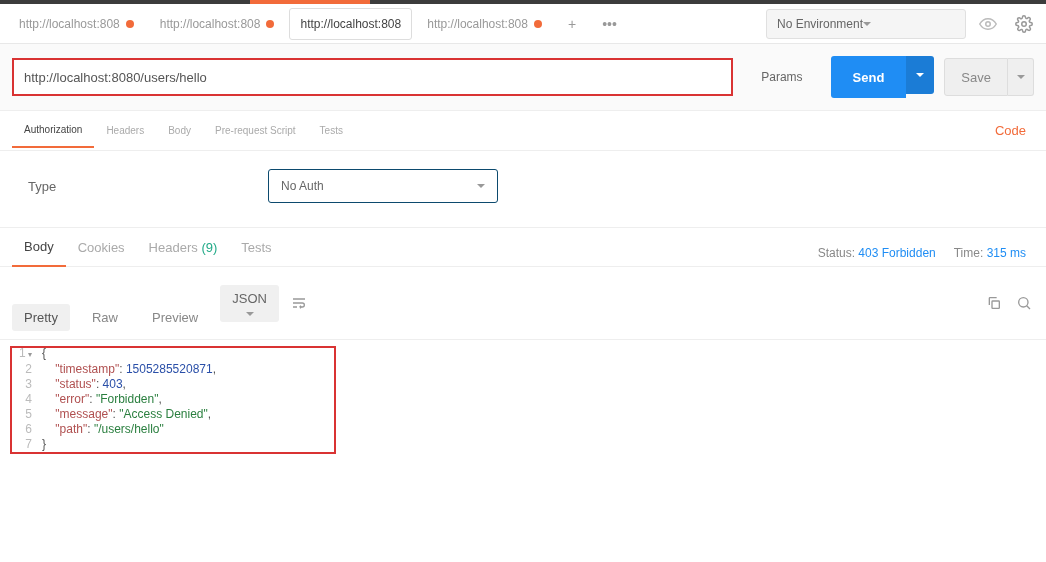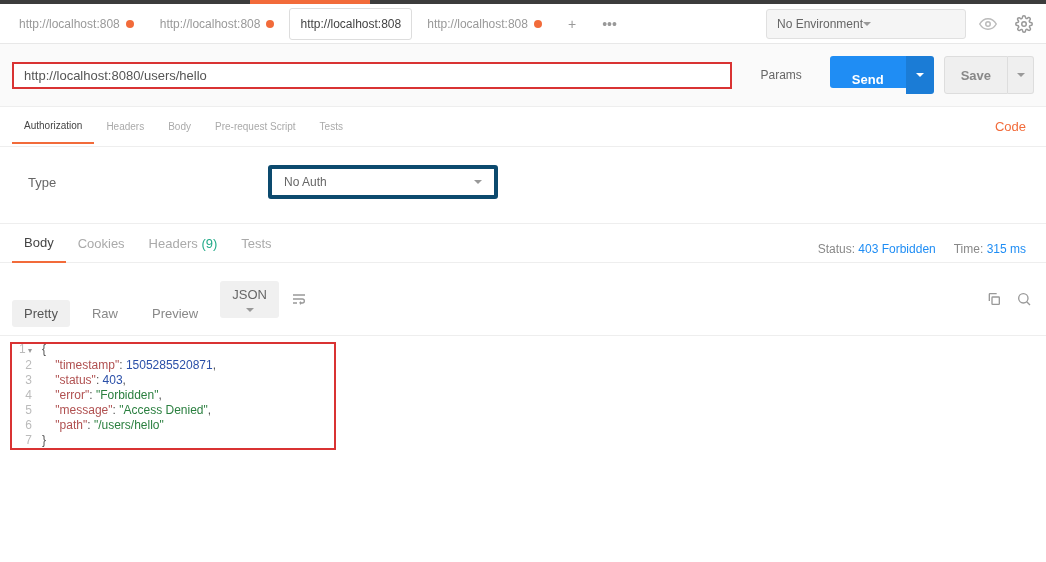--- a/index.html
+++ b/index.html
@@ -10,36 +10,36 @@
   .tab { display: flex; align-items: center; gap: 6px; padding: 8px 10px; border: 1px solid transparent; border-radius: 3px; color: #999; cursor: pointer; margin-right: 4px; font-size: 12px; max-width: 140px; }
   .tab .txt { overflow: hidden; text-overflow: ellipsis; white-space: nowrap; }
   .tab .dot { width: 8px; height: 8px; border-radius: 50%; background: #f26b3a; flex-shrink: 0; }
   .tab.active { border-color: #ddd; color: #444; background: #fff; }
   .tab.plus { padding: 6px 10px; color: #999; font-size: 14px; }
   .tabbar .right { margin-left: auto; display: flex; align-items: center; gap: 8px; }
   .env { width: 200px; height: 30px; background: #f5f5f5; border: 1px solid #e0e0e0; border-radius: 3px; display: flex; align-items: center; padding: 0 10px; color: #666; justify-content: flex-start; cursor: pointer; }
   .iconbtn { width: 28px; height: 28px; display: flex; align-items: center; justify-content: center; color: #999; cursor: pointer; }
   .requestrow { display: flex; align-items: center; padding: 12px; gap: 10px; background: #fafafa; border-bottom: 1px solid #eee; }
   .method { width: 85px; height: 38px; border: 2px solid #d93333; background: #fff; display: flex; align-items: center; justify-content: center; gap: 6px; color: #777; font-weight: 600; cursor: pointer; }
-  .urlwrap { flex: 1; height: 27px; border: 2px solid #d93333; background: #fff; display: flex; align-items: flex-end; }
+  .urlwrap { flex: 1; height: 38px; border: 2px solid #d93333; background: #fff; display: flex; align-items: flex-end; }
   .urlinput { width: 100%; height: 100%; border: 0; outline: 0; padding: 0 10px; font-size: 13px; color: #555; background: transparent; }
   .params { padding: 0 18px; color: #666; cursor: pointer; }
   .sendwrap { display: flex; }
-  .sendbtn { background: #1f8df4; color: #fff; border: 0; height: 32px; padding: 16px 22px; font-size: 13px; font-weight: 600; cursor: pointer; border-radius: 3px 0 0 3px; }
+  .sendbtn { background: #1f8df4; color: #fff; border: 0; height: 42px; padding: 9px 22px; font-size: 13px; font-weight: 600; cursor: pointer; border-radius: 3px 0 0 3px; }
   .senddrop { background: #1b7cd6; width: 28px; height: 38px; border-radius: 0 3px 3px 0; display: flex; align-items: center; justify-content: center; cursor: pointer; }
   .savewrap { display: flex; }
-  .savebtn { background: #efefef; color: #888; border: 1px solid #ddd; height: 38px; padding: 0 16px; font-size: 13px; cursor: pointer; border-radius: 3px 0 0 3px; font-weight: bold; }
+  .savebtn { background: #efefef; color: #888; border: 1px solid #ddd; height: 38px; padding: 0 16px; font-size: 13px; cursor: pointer; border-radius: 3px 0 0 3px; }
   .savedrop { background: #efefef; border: 1px solid #ddd; border-left: 0; width: 26px; height: 38px; border-radius: 0 3px 3px 0; display: flex; align-items: center; justify-content: center; cursor: pointer; }
   .subtabs { display: flex; align-items: center; padding: 0 12px; height: 40px; border-bottom: 1px solid #eee; }
   .subtab { padding: 11px 12px; color: #aaa; cursor: pointer; font-size: 10px; }
   .subtab.active { color: #444; border-bottom: 2px solid #f26b3a; }
   .subtabs .codelink { margin-left: auto; color: #f26b3a; cursor: pointer; font-size: 13px; padding-right: 8px; }
   .typerow { display: flex; align-items: center; padding: 18px 28px 24px 28px; gap: 20px; }
   .typerow .lbl { width: 220px; color: #666; font-size: 13px; }
-  .typesel { width: 230px; height: 34px; border: 4px solid #0c4a6e; background: #fff; display: flex; align-items: center; justify-content: space-between; padding: 0 12px; color: #666; cursor: pointer; border-radius: 3px; }
+  .typesel { width: 230px; height: 34px; border: 1px solid #0c4a6e; background: #fff; display: flex; align-items: center; justify-content: space-between; padding: 0 12px; color: #666; cursor: pointer; border-radius: 3px; }
   .resptabs { display: flex; align-items: center; padding: 0 12px; height: 40px; border-top: 1px solid #eee; border-bottom: 1px solid #eee; }
   .resptab { padding: 11px 12px; color: #aaa; cursor: pointer; font-size: 13px; }
   .resptab.active { color: #444; border-bottom: 2px solid #f26b3a; }
   .resptab .count { color: #2a8; }
   .respmeta { margin-left: auto; display: flex; gap: 18px; color: #888; font-size: 12px; padding-right: 8px; margin-top: 12px; }
   .respmeta .val { color: #1f8df4; }
   .toolbar { display: flex; align-items: center; padding: 8px 12px; gap: 10px; border-bottom: 1px solid #eee; }
   .tbtn { padding: 6px 12px; color: #888; cursor: pointer; border-radius: 3px; font-size: 13px; margin-top: 29px; }
   .tbtn.active { background: #f0f0f0; color: #555; }
   .fmt { background: #f0f0f0; padding: 6px 12px; display: flex; align-items: center; gap: 6px; color: #666; border-radius: 3px; cursor: pointer; font-size: 13px; flex-direction: column; }

